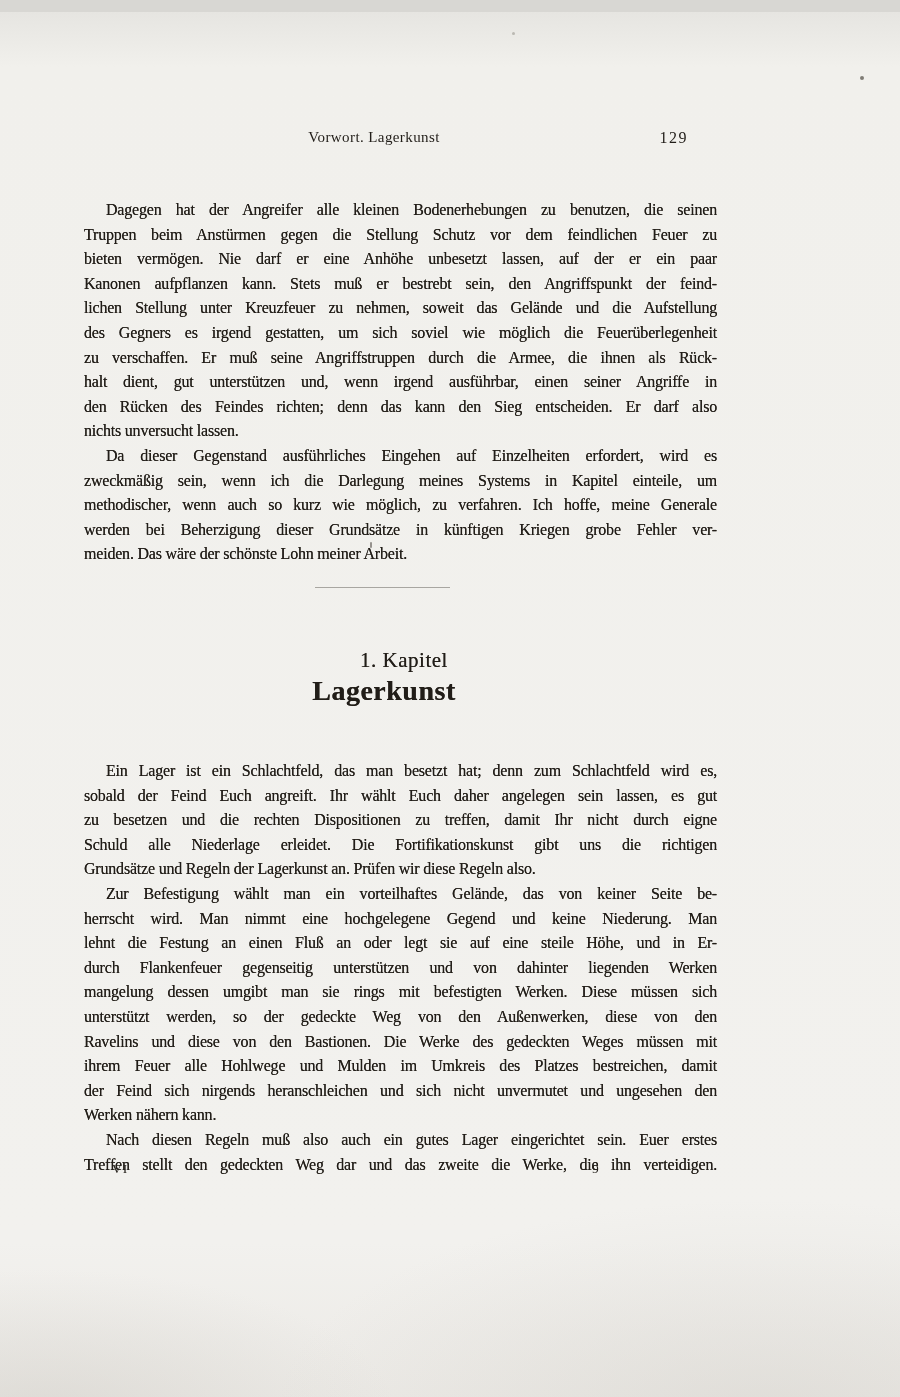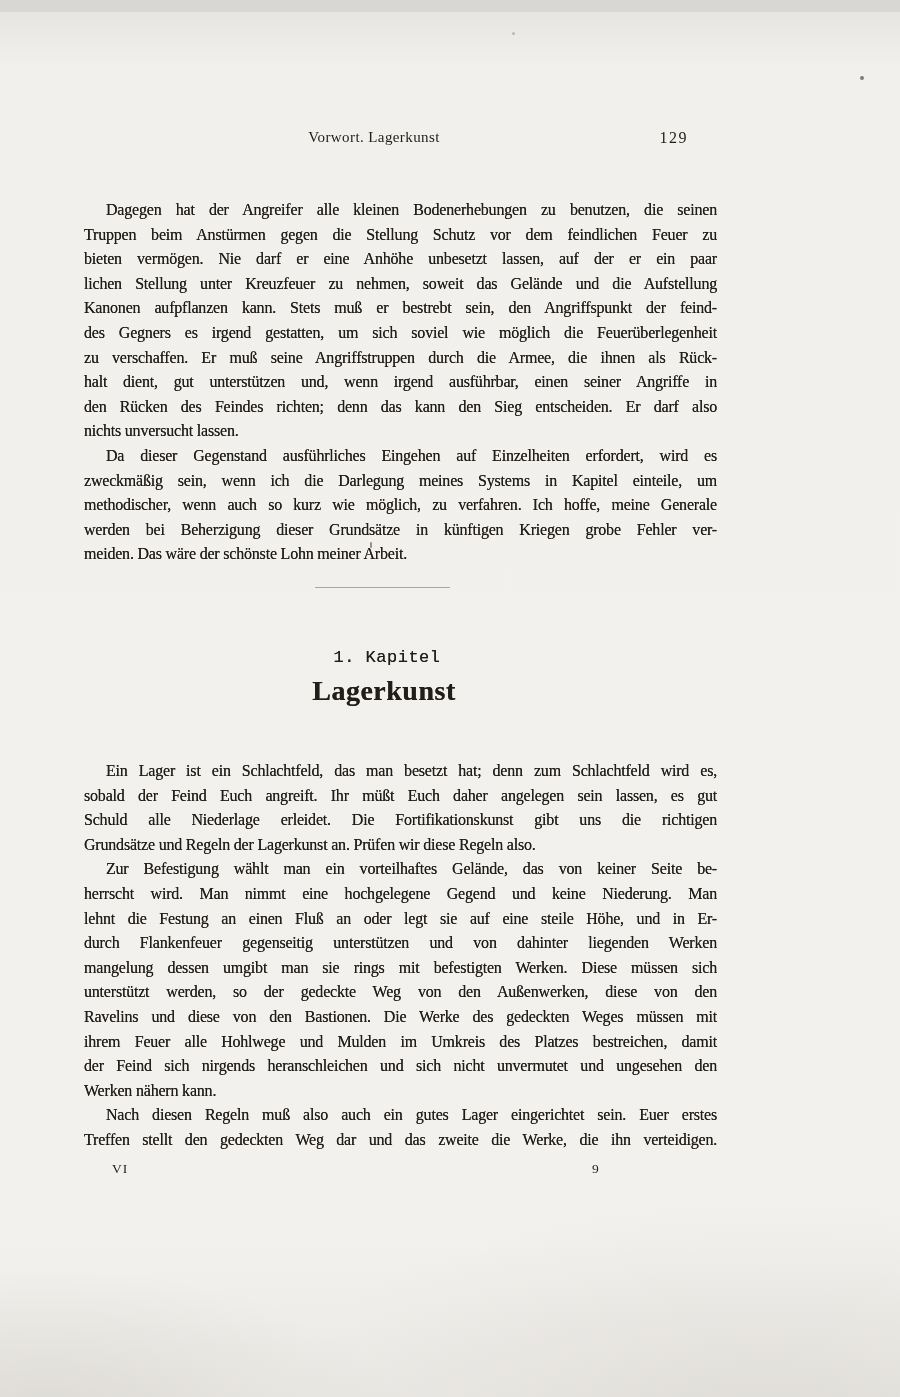--- a/index.html
+++ b/index.html
@@ -27,21 +27,21 @@
     text-shadow:0 0 .5px rgba(33,27,20,.85);
   }
   .block1{top:186px;}
   .block2{top:747px;}
   .ln{text-align:justify;text-align-last:justify;}
   .ln.end{text-align-last:left;}
   .ln.first{text-indent:22px;}
   
   .divider{position:absolute;top:575px;left:315px;width:135px;height:1px;background:#a8a6a1;}
   
-  .kicker{position:absolute;top:636px;left:387px;transform:translateX(-50%);font-size:17px;letter-spacing:.5px;white-space:nowrap;text-shadow:0 0 .5px rgba(33,27,20,.8);font-family:Liberation Mono, monospace;}
+  .kicker{position:absolute;top:636px;left:404px;transform:translateX(-50%);font-size:21px;letter-spacing:.5px;white-space:nowrap;text-shadow:0 0 .5px rgba(33,27,20,.8);}
   .chapter-title{position:absolute;top:663px;left:384px;transform:translateX(-50%);margin:0;font-size:28px;font-weight:700;letter-spacing:.5px;white-space:nowrap;text-shadow:0 0 .6px rgba(33,27,20,.8);}
   
   .footer{position:absolute;top:1149px;left:0;width:100%;height:20px;font-size:13.5px;}
   .sig{position:absolute;left:112px;letter-spacing:1px;}
   .pagemark{position:absolute;left:592px;}
   
   .speck{position:absolute;border-radius:50%;display:block;}
   .s1{left:860px;top:64px;width:4px;height:4px;background:#5a554e;opacity:.75;}
   .s2{left:370px;top:530px;width:2px;height:6px;background:#4a463f;opacity:.55;border-radius:1px;}
   .s3{left:512px;top:20px;width:3px;height:3px;background:#9b978f;opacity:.6;}
@@ -53,42 +53,43 @@
 
   <header class="running-head">
     <span class="head-title">Vorwort. Lagerkunst</span>
     <span class="head-page">129</span>
   </header>
 
   <section class="textblock block1">
     <div class="ln first">Dagegen hat der Angreifer alle kleinen Bodenerhebungen zu benutzen, die seinen</div>
     <div class="ln">Truppen beim Anstürmen gegen die Stellung Schutz vor dem feindlichen Feuer zu</div>
     <div class="ln">bieten vermögen. Nie darf er eine Anhöhe unbesetzt lassen, auf der er ein paar</div>
+    <div class="ln">Kanonen aufpflanzen kann. Stets muß er bestrebt sein, den Angriffspunkt der feind-</div>
     <div class="ln">lichen Stellung unter Kreuzfeuer zu nehmen, soweit das Gelände und die Aufstellung</div>
-    <div class="ln">Kanonen aufpflanzen kann. Stets muß er bestrebt sein, den Angriffspunkt der feind-</div>
     <div class="ln">des Gegners es irgend gestatten, um sich soviel wie möglich die Feuerüberlegenheit</div>
     <div class="ln">zu verschaffen. Er muß seine Angriffstruppen durch die Armee, die ihnen als Rück-</div>
     <div class="ln">halt dient, gut unterstützen und, wenn irgend ausführbar, einen seiner Angriffe in</div>
     <div class="ln">den Rücken des Feindes richten; denn das kann den Sieg entscheiden. Er darf also</div>
     <div class="ln end">nichts unversucht lassen.</div>
     <div class="ln first">Da dieser Gegenstand ausführliches Eingehen auf Einzelheiten erfordert, wird es</div>
     <div class="ln">zweckmäßig sein, wenn ich die Darlegung meines Systems in Kapitel einteile, um</div>
     <div class="ln">methodischer, wenn auch so kurz wie möglich, zu verfahren. Ich hoffe, meine Generale</div>
     <div class="ln">werden bei Beherzigung dieser Grundsätze in künftigen Kriegen grobe Fehler ver-</div>
     <div class="ln end">meiden. Das wäre der schönste Lohn meiner Arbeit.</div>
   </section>
 
   <div class="divider"></div>
 
   <div class="kicker">1. Kapitel</div>
   <h1 class="chapter-title">Lagerkunst</h1>
 
   <section class="textblock block2">
     <div class="ln first">Ein Lager ist ein Schlachtfeld, das man besetzt hat; denn zum Schlachtfeld wird es,</div>
-    <div class="ln">sobald der Feind Euch angreift. Ihr müßt Euch daher angelegen sein lassen, es gut</div>
+    <div class="ln">sobald der Feind Euch angreift. Ihr wählt Euch daher angelegen sein lassen, es gut</div>
+    <div class="ln">zu besetzen und die rechten Dispositionen zu treffen, damit Ihr nicht durch eigne</div>
     <div class="ln">Schuld alle Niederlage erleidet. Die Fortifikationskunst gibt uns die richtigen</div>
     <div class="ln end">Grundsätze und Regeln der Lagerkunst an. Prüfen wir diese Regeln also.</div>
     <div class="ln first">Zur Befestigung wählt man ein vorteilhaftes Gelände, das von keiner Seite be-</div>
     <div class="ln">herrscht wird. Man nimmt eine hochgelegene Gegend und keine Niederung. Man</div>
     <div class="ln">lehnt die Festung an einen Fluß an oder legt sie auf eine steile Höhe, und in Er-</div>
     <div class="ln">durch Flankenfeuer gegenseitig unterstützen und von dahinter liegenden Werken</div>
     <div class="ln">mangelung dessen umgibt man sie rings mit befestigten Werken. Diese müssen sich</div>
     <div class="ln">unterstützt werden, so der gedeckte Weg von den Außenwerken, diese von den</div>
     <div class="ln">Ravelins und diese von den Bastionen. Die Werke des gedeckten Weges müssen mit</div>
     <div class="ln">ihrem Feuer alle Hohlwege und Mulden im Umkreis des Platzes bestreichen, damit</div>

